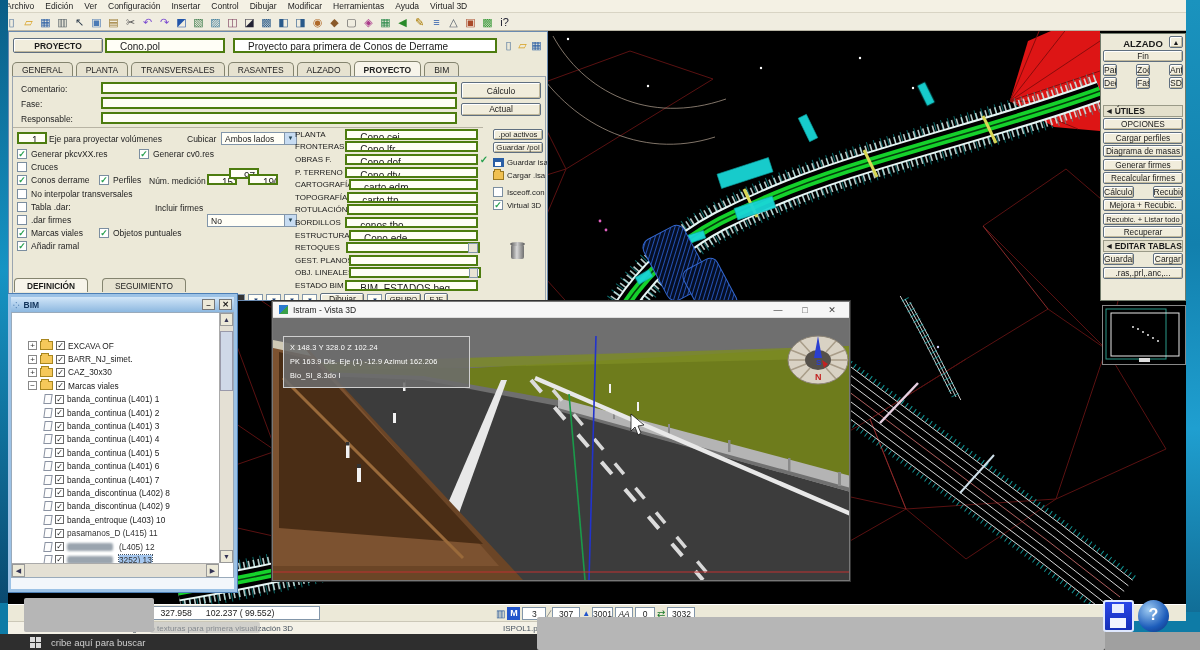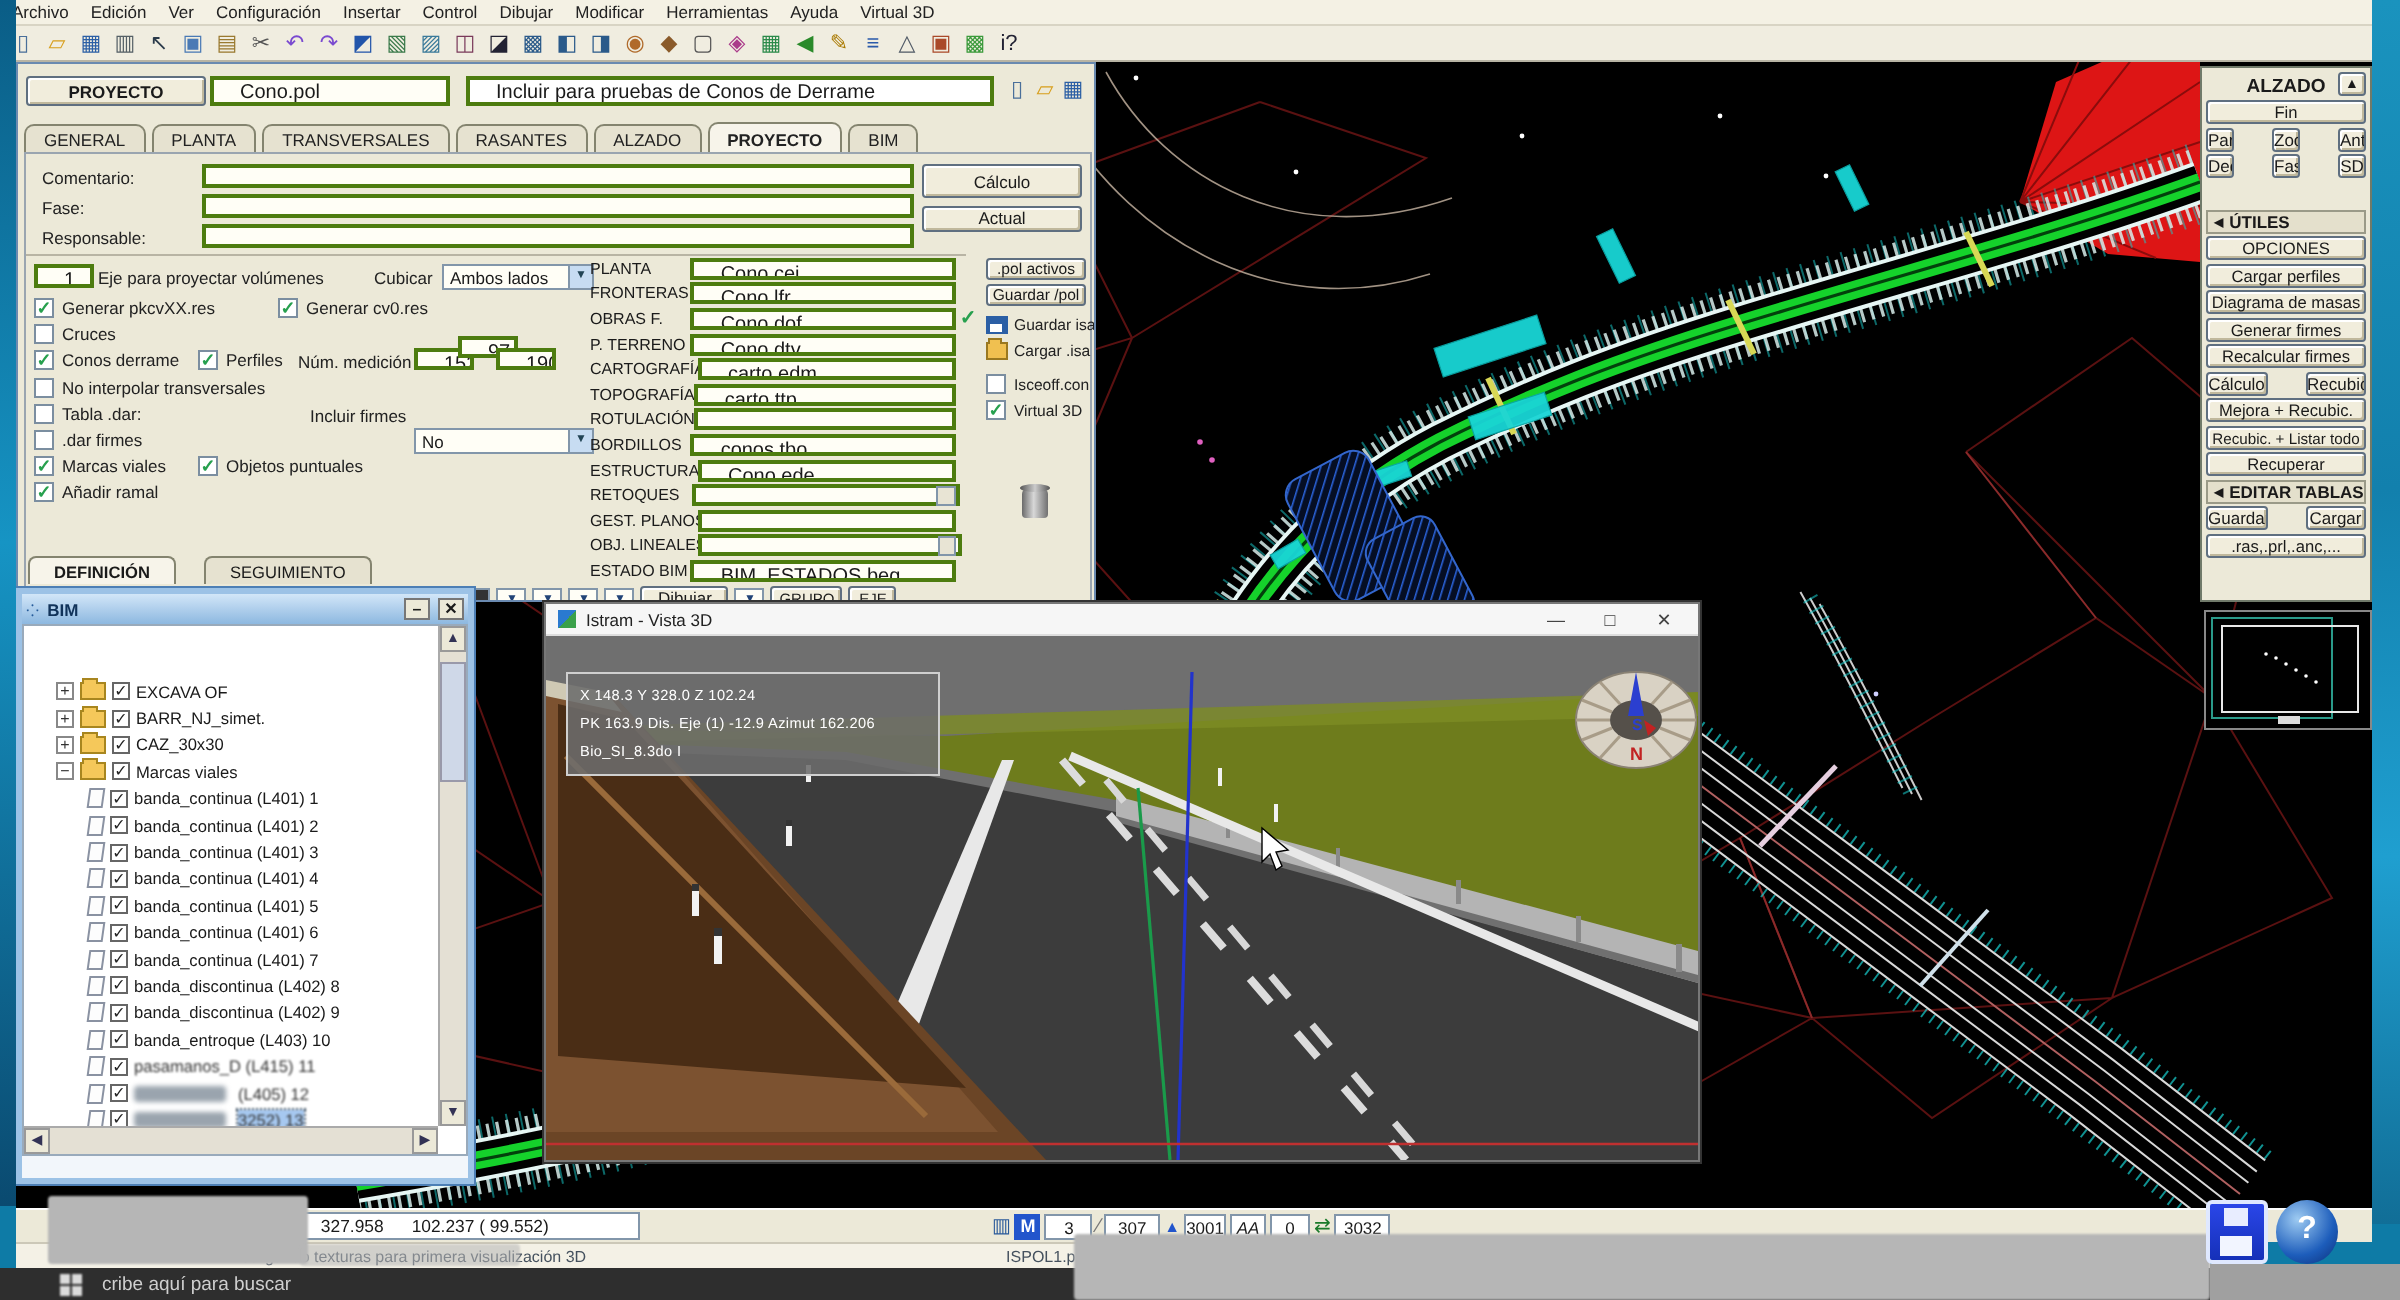--- a/index.html
+++ b/index.html
@@ -288,21 +288,21 @@
 
     <span class="tico" style="color: rgb(58, 154, 58);">▩</span>
 
     <span class="tico" style="color: rgb(34, 34, 51);">i?</span>
 
 </div>
 
 <div class="abs panel">
   <div class="abs btn" style="left:4px;top:6px;width:90px;height:15px;line-height:14px;font-weight:bold">PROYECTO</div>
   <div class="abs fieldbox" style="left:96px;top:6px;width:120px;height:15px;line-height:12px">Cono.pol</div>
-  <div class="abs fieldbox" style="left:224px;top:6px;width:264px;height:15px;line-height:12px;background:#fff">Incluir para pruebas de Conos de Derrame</div>
+  <div class="abs fieldbox" style="left:224px;top:6px;width:264px;height:15px;line-height:12px;background:#fff">Proyecto para primera de Conos de Derrame</div>
   <span class="abs tico" style="left:492px;top:6px" style2="">
       <span style="color:#4a6f9a">▯</span>
     </span>
   <span class="abs tico" style="left:506px;top:6px">
       <span style="color:#d8a020">▱</span>
     </span>
   <span class="abs tico" style="left:520px;top:6px">
       <span style="color:#2b5fa5">▦</span>
     </span>
 

